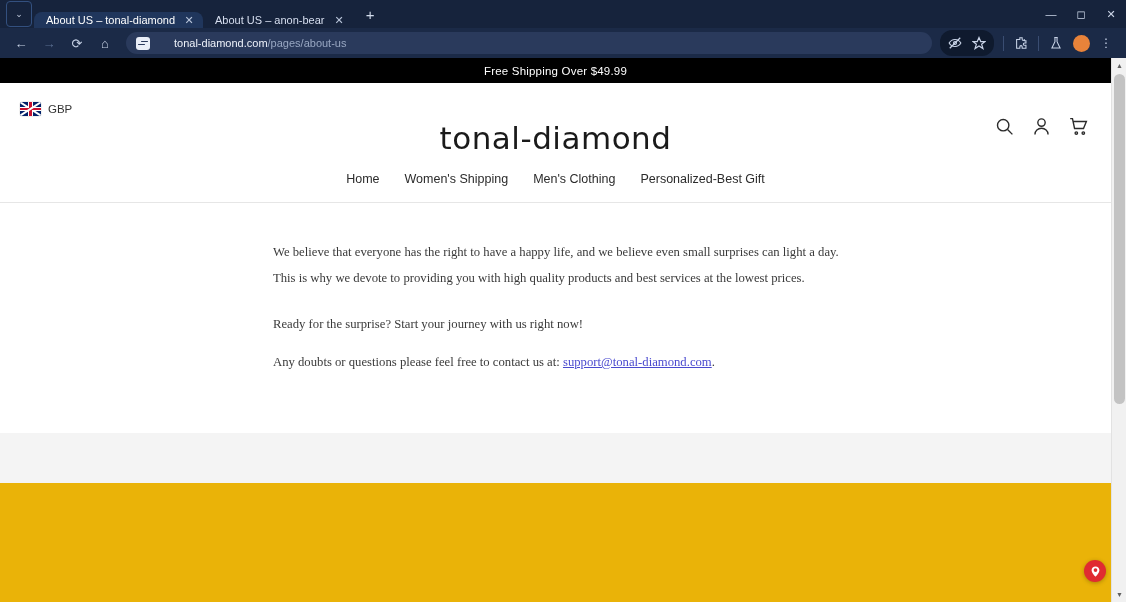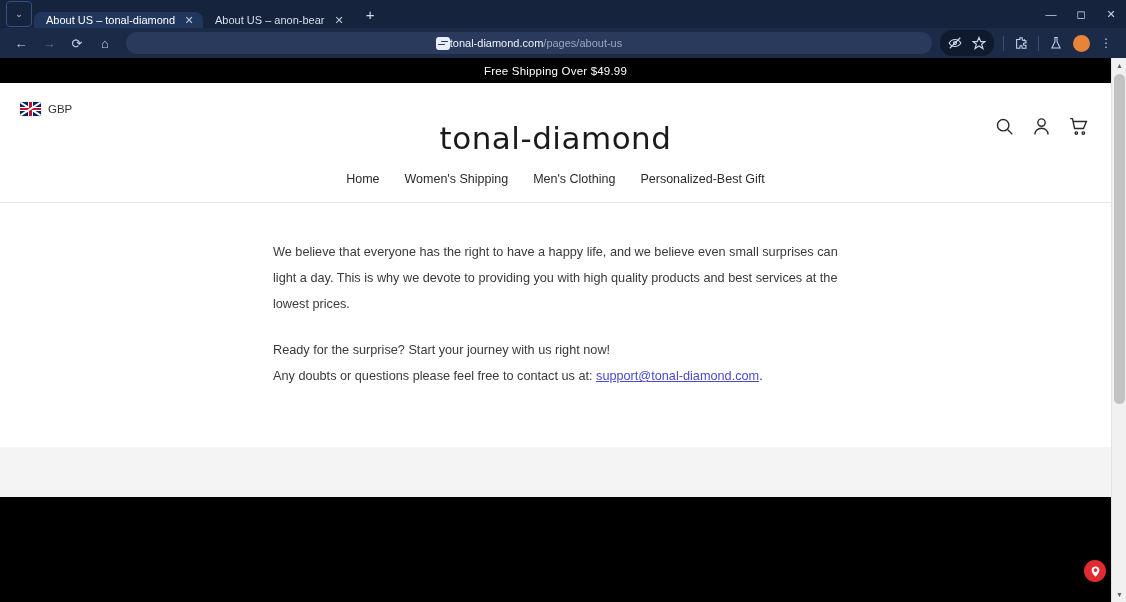--- a/index.html
+++ b/index.html
@@ -55,22 +55,22 @@
     height: 30px; background: #1b2a47; display: flex; align-items: center;
     padding: 0 8px; gap: 2px;
   }
   .navbtn {
     width: 26px; height: 26px; display: flex; align-items: center;
     justify-content: center; color: #c7d2e6; font-size: 13px; border-radius: 50%;
   }
   .navbtn.disabled { color: #5a6e91; }
   .omnibox {
     flex: 1; height: 22px; background: #2a3a5c; border-radius: 12px;
-    display: flex; align-items: center; padding: 0 10px; gap: 0;
-    margin: 0 6px; position: relative; justify-content: center;
+    display: flex; align-items: center; padding: 0 10px; gap: 24px;
+    margin: 0 6px; position: relative;
   }
   .omni-ico {
     width: 14px; height: 13px; border-radius: 3px; background: #e9eef8;
     display: flex; flex-direction: column; justify-content: center;
     gap: 1.5px; padding: 2px 2px; flex: none;
   }
   .omni-ico i { display:block; height: 1.5px; background: #2a3a5c; border-radius: 1px; }
   .omni-ico i:nth-child(1){ width: 70%; margin-left: 30%; }
   .omni-ico i:nth-child(2){ width: 70%; }
   .url { font-size: 11px; color: #eef2fa; white-space: nowrap; }
@@ -87,21 +87,21 @@
   .tb-sep { width: 1px; height: 15px; background: #3a4d72; margin: 0 4px; }
   .profile-av {
     width: 17px; height: 17px; border-radius: 50%;
     background: #e8833a; display: flex; align-items: center; justify-content: center;
     color: #fff; font-size: 10px; font-weight: bold;
   }
 
   
   .viewport {
     position: absolute; top: 58px; left: 0; width: 1126px; height: 544px;
-    background: #000000; overflow: hidden;
+    background: #eab308; overflow: hidden;
   }
   .page { width: 1111px; background:#fff; }
 
   .promo {
     height: 25px; background: #000000; color: #ffffff;
     display: flex; align-items: center; justify-content: center;
     font-size: 11.5px; letter-spacing: .2px;
   }
 
   .site-header {
@@ -148,26 +148,26 @@
   }
   .mainnav span { cursor: pointer; }
 
   
   .article { padding: 36px 0 38px; }
   .article h1 {
     text-align: center; font-size: 17px; font-weight: 400;
     letter-spacing: 2.4px; color: #2b2b2b; margin-bottom: 30px;
     font-family: "DejaVu Sans", sans-serif;
   }
-  .body-wrap { width: 575px; margin: 0 auto; padding-left: 5px; }
+  .body-wrap { width: 575px; margin: 0 auto; padding-left: 5px; font-family: Liberation Serif, serif; }
   .article p {
     font-size: 12.7px; color: #3a3a3a; line-height: 2.05;
     margin-bottom: 20px; text-align: left;
   }
-  .article p.tight { margin-bottom: 0; }
+  .article p.tight { margin-bottom: 12px; }
   .article a.mail { color: #4a4acf; text-decoration: underline; }
 
   
   .footer {
     background: #f4f4f4; padding: 50px 0 0; width: 1111px;
   }
 
   
   .floatbtn {
     position: absolute; right: 20px; bottom: 20px;

